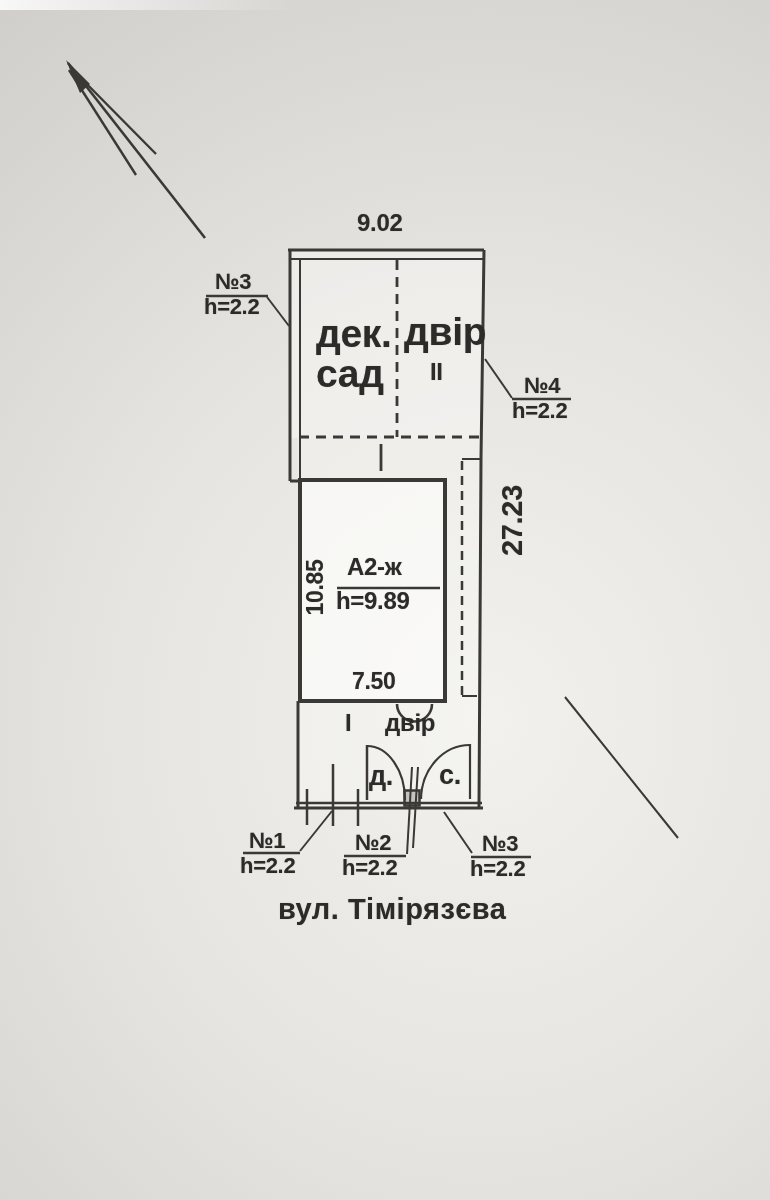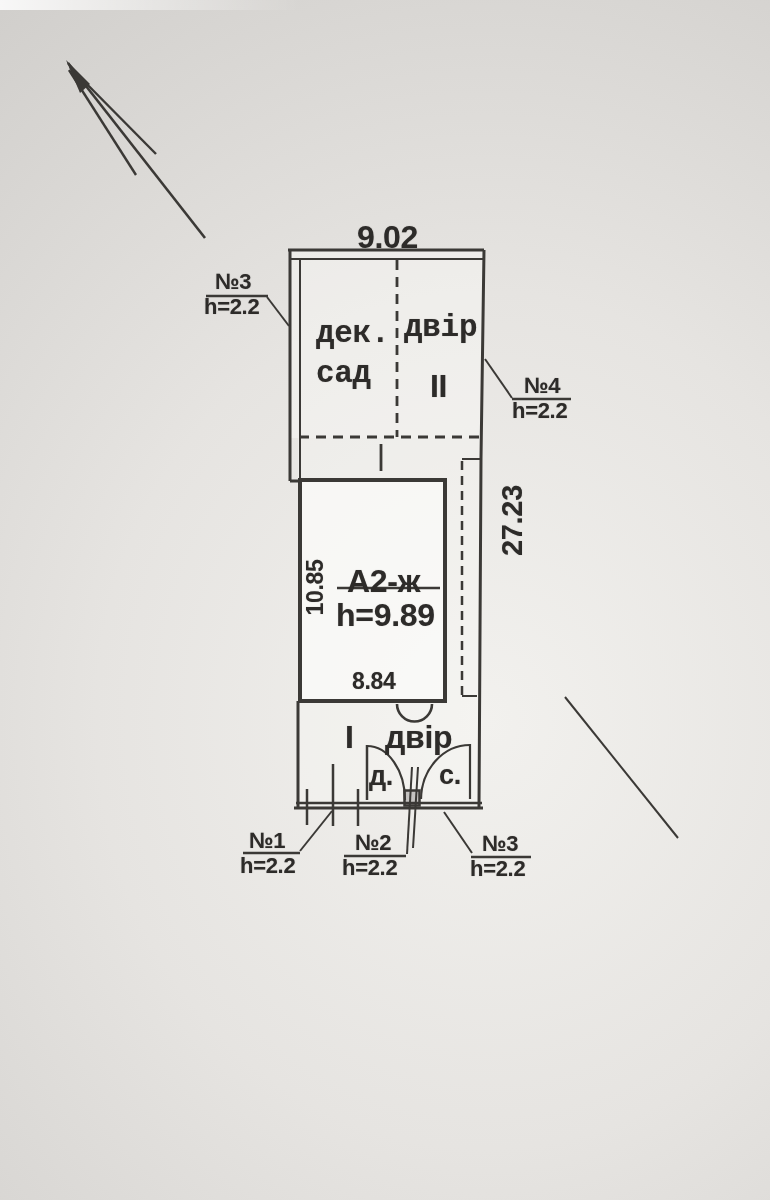--- a/index.html
+++ b/index.html
@@ -13,21 +13,21 @@
     content:""; position:absolute; left:0; top:0; width:300px; height:10px;
     background:linear-gradient(90deg, rgba(255,255,255,.85), rgba(255,255,255,0));
   }
   svg.plan{position:absolute; left:0; top:0;}
   .t{
     position:absolute; white-space:nowrap; font-weight:bold; color:#2d2b29;
     text-shadow:0 0 1px rgba(45,43,41,.35); letter-spacing:-.3px; line-height:1;
   }
   .serif{font-family:Liberation Sans, sans-serif;}
   .rot{transform:rotate(-90deg); transform-origin:center center; text-align:center;}
-  .fs30{font-size:32px;margin-top:10px;} .fs29{font-size:29px;} .fs31{font-size:31px;font-family:Liberation Mono, monospace;}
+  .fs30{font-size:24px;} .fs29{font-size:29px;} .fs31{font-size:39px;}
   .fs27{font-size:27px;} .fs23{font-size:23px;} .fs22{font-size:22px;}
   .garden{line-height:40px;}
 </style>
 </head>
 <body>
 
 <div id="page">
 
   <svg class="plan" width="770" height="1200" viewBox="0 0 770 1200" fill="none" stroke="#3b3936" stroke-linecap="butt">
 
@@ -116,31 +116,32 @@
   <div class="t fs22" style="left:524px; top:375px;">№4</div>
   <div class="t fs22" style="left:512px; top:400px;">h=2.2</div>
 
   <div class="t fs29 rot" style="left:470px; top:506px; width:84px;">27.23</div>
 
   <div class="t fs23 rot" style="left:283px; top:576px; width:64px;">10.85</div>
 
   <div class="t fs30" style="left:347px; top:555px;text-align:right;">А2-ж</div>
   <div class="t fs30" style="left:336px; top:589px;">h=9.89</div>
 
-  <div class="t fs23" style="left:352px; top:670px;">8.84</div>
+  <div class="t fs23" style="left:352px; top:670px;">7.50</div>
 
   <div class="t fs30 serif" style="left:345px; top:711px;">I</div>
   <div class="t fs30" style="left:385px; top:711px;">двір</div>
 
   <div class="t fs27" style="left:369px; top:763px;">д.</div>
   <div class="t fs27" style="left:439px; top:762px;">с.</div>
 
   <div class="t fs22" style="left:249px; top:830px;">№1</div>
   <div class="t fs22" style="left:240px; top:855px;">h=2.2</div>
 
   <div class="t fs22" style="left:355px; top:832px;">№2</div>
   <div class="t fs22" style="left:342px; top:857px;">h=2.2</div>
 
   <div class="t fs22" style="left:482px; top:833px;">№3</div>
   <div class="t fs22" style="left:470px; top:858px;">h=2.2</div>
 
+  <div class="t fs29" style="left:278px; top:895px; letter-spacing:.5px;">вул. Тімірязєва</div>
 
 </div>
 
 </body></html>

